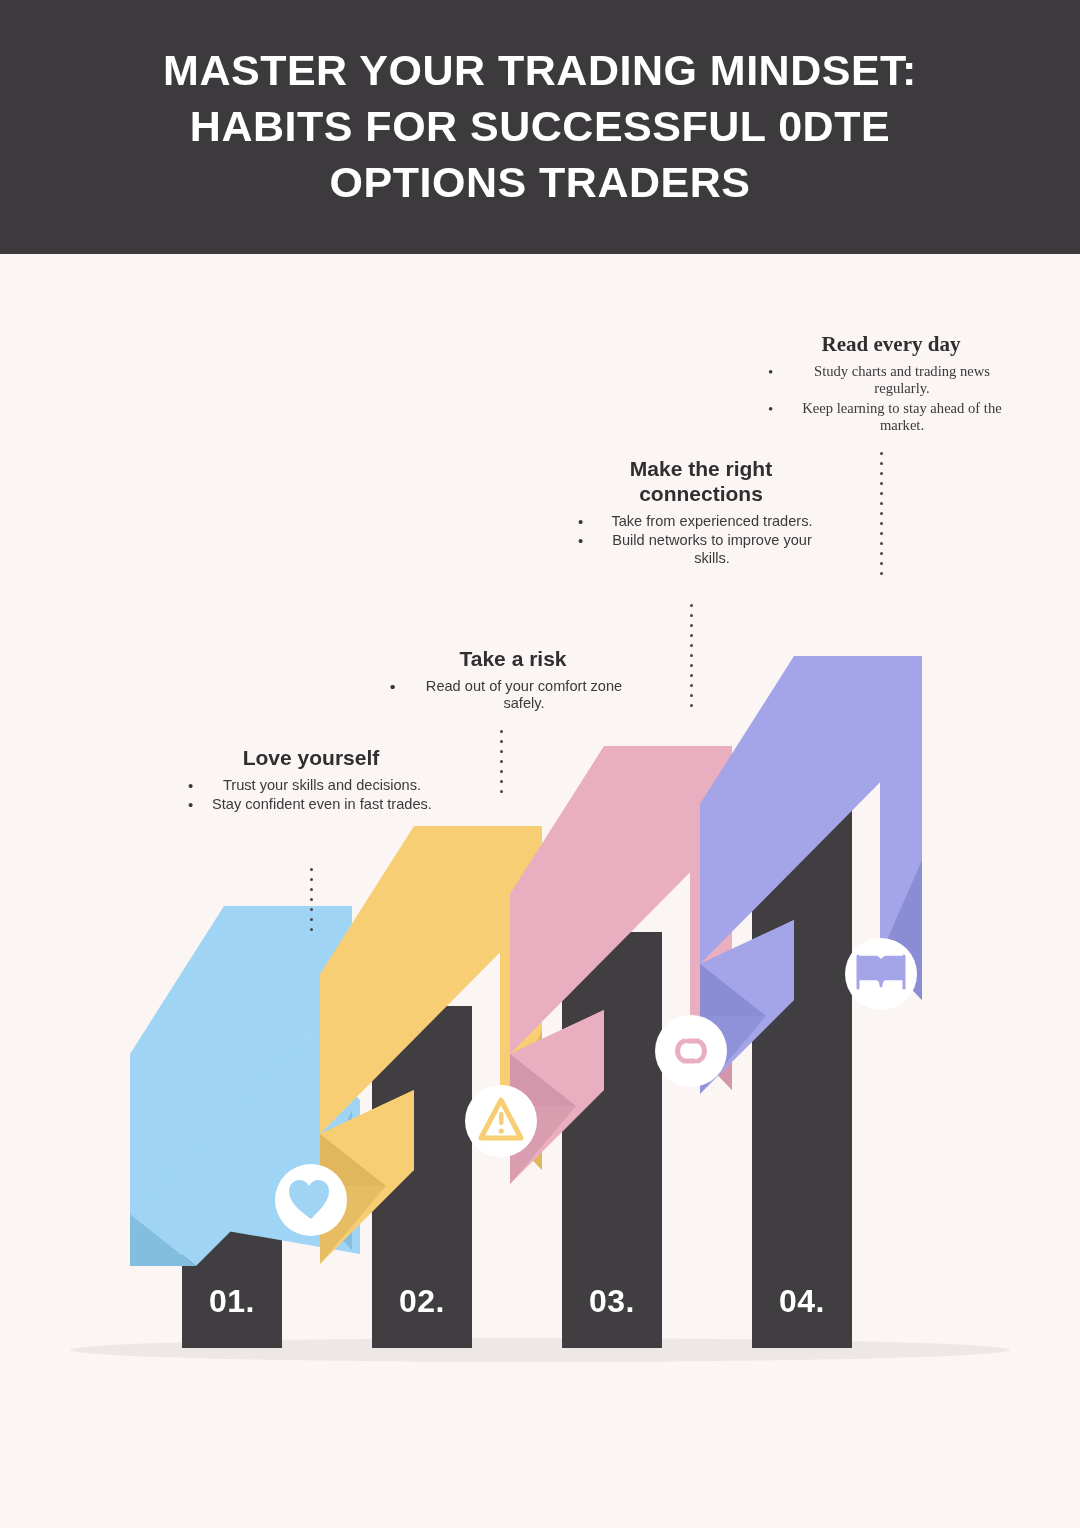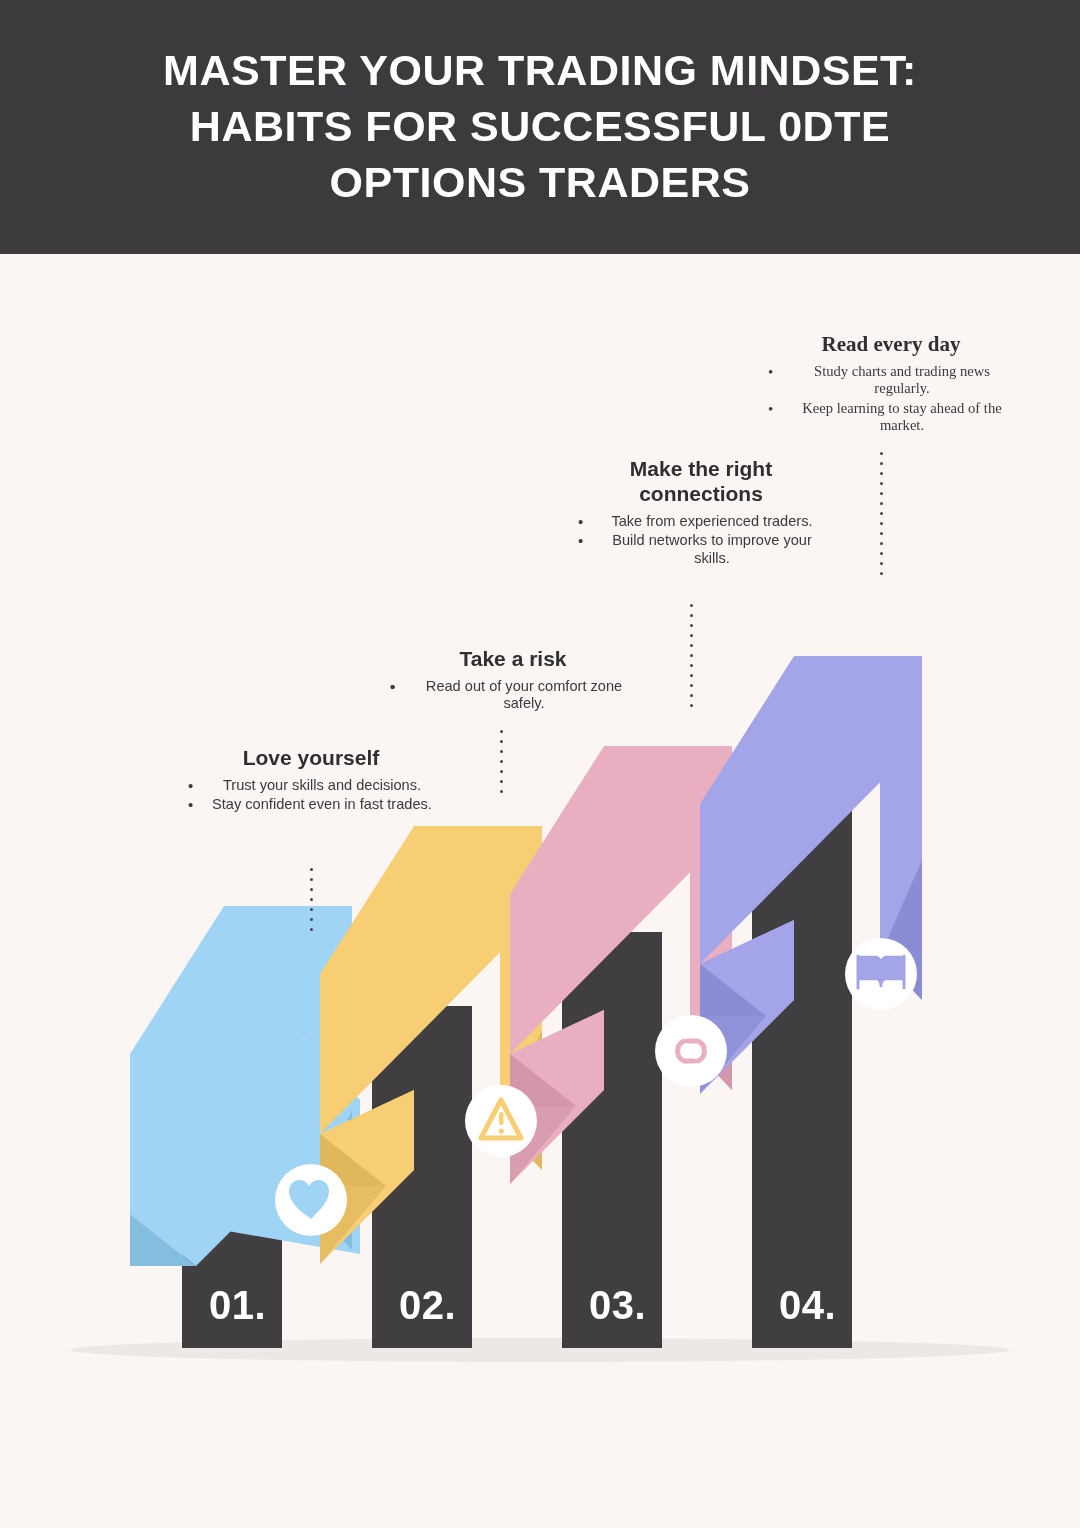--- a/index.html
+++ b/index.html
@@ -65,21 +65,21 @@
   
   .dots{position:absolute;width:3px;}
   .dots i{
     display:block;width:3px;height:3px;border-radius:50%;
     background:#46444A;margin-bottom:7px;
   }
 
   
   .num{
     position:absolute;
-    color:#FFFFFF;font-size:40px;font-weight:bold;
+    color:#FFFFFF;font-size:32px;font-weight:bold;
     letter-spacing:0.5px;
   }
 </style>
 </head>
 <body>
 
 <div id="canvas">
 
   <div class="header">
     <h1>Master your trading mindset: Habits for successful 0DTE options traders</h1>

